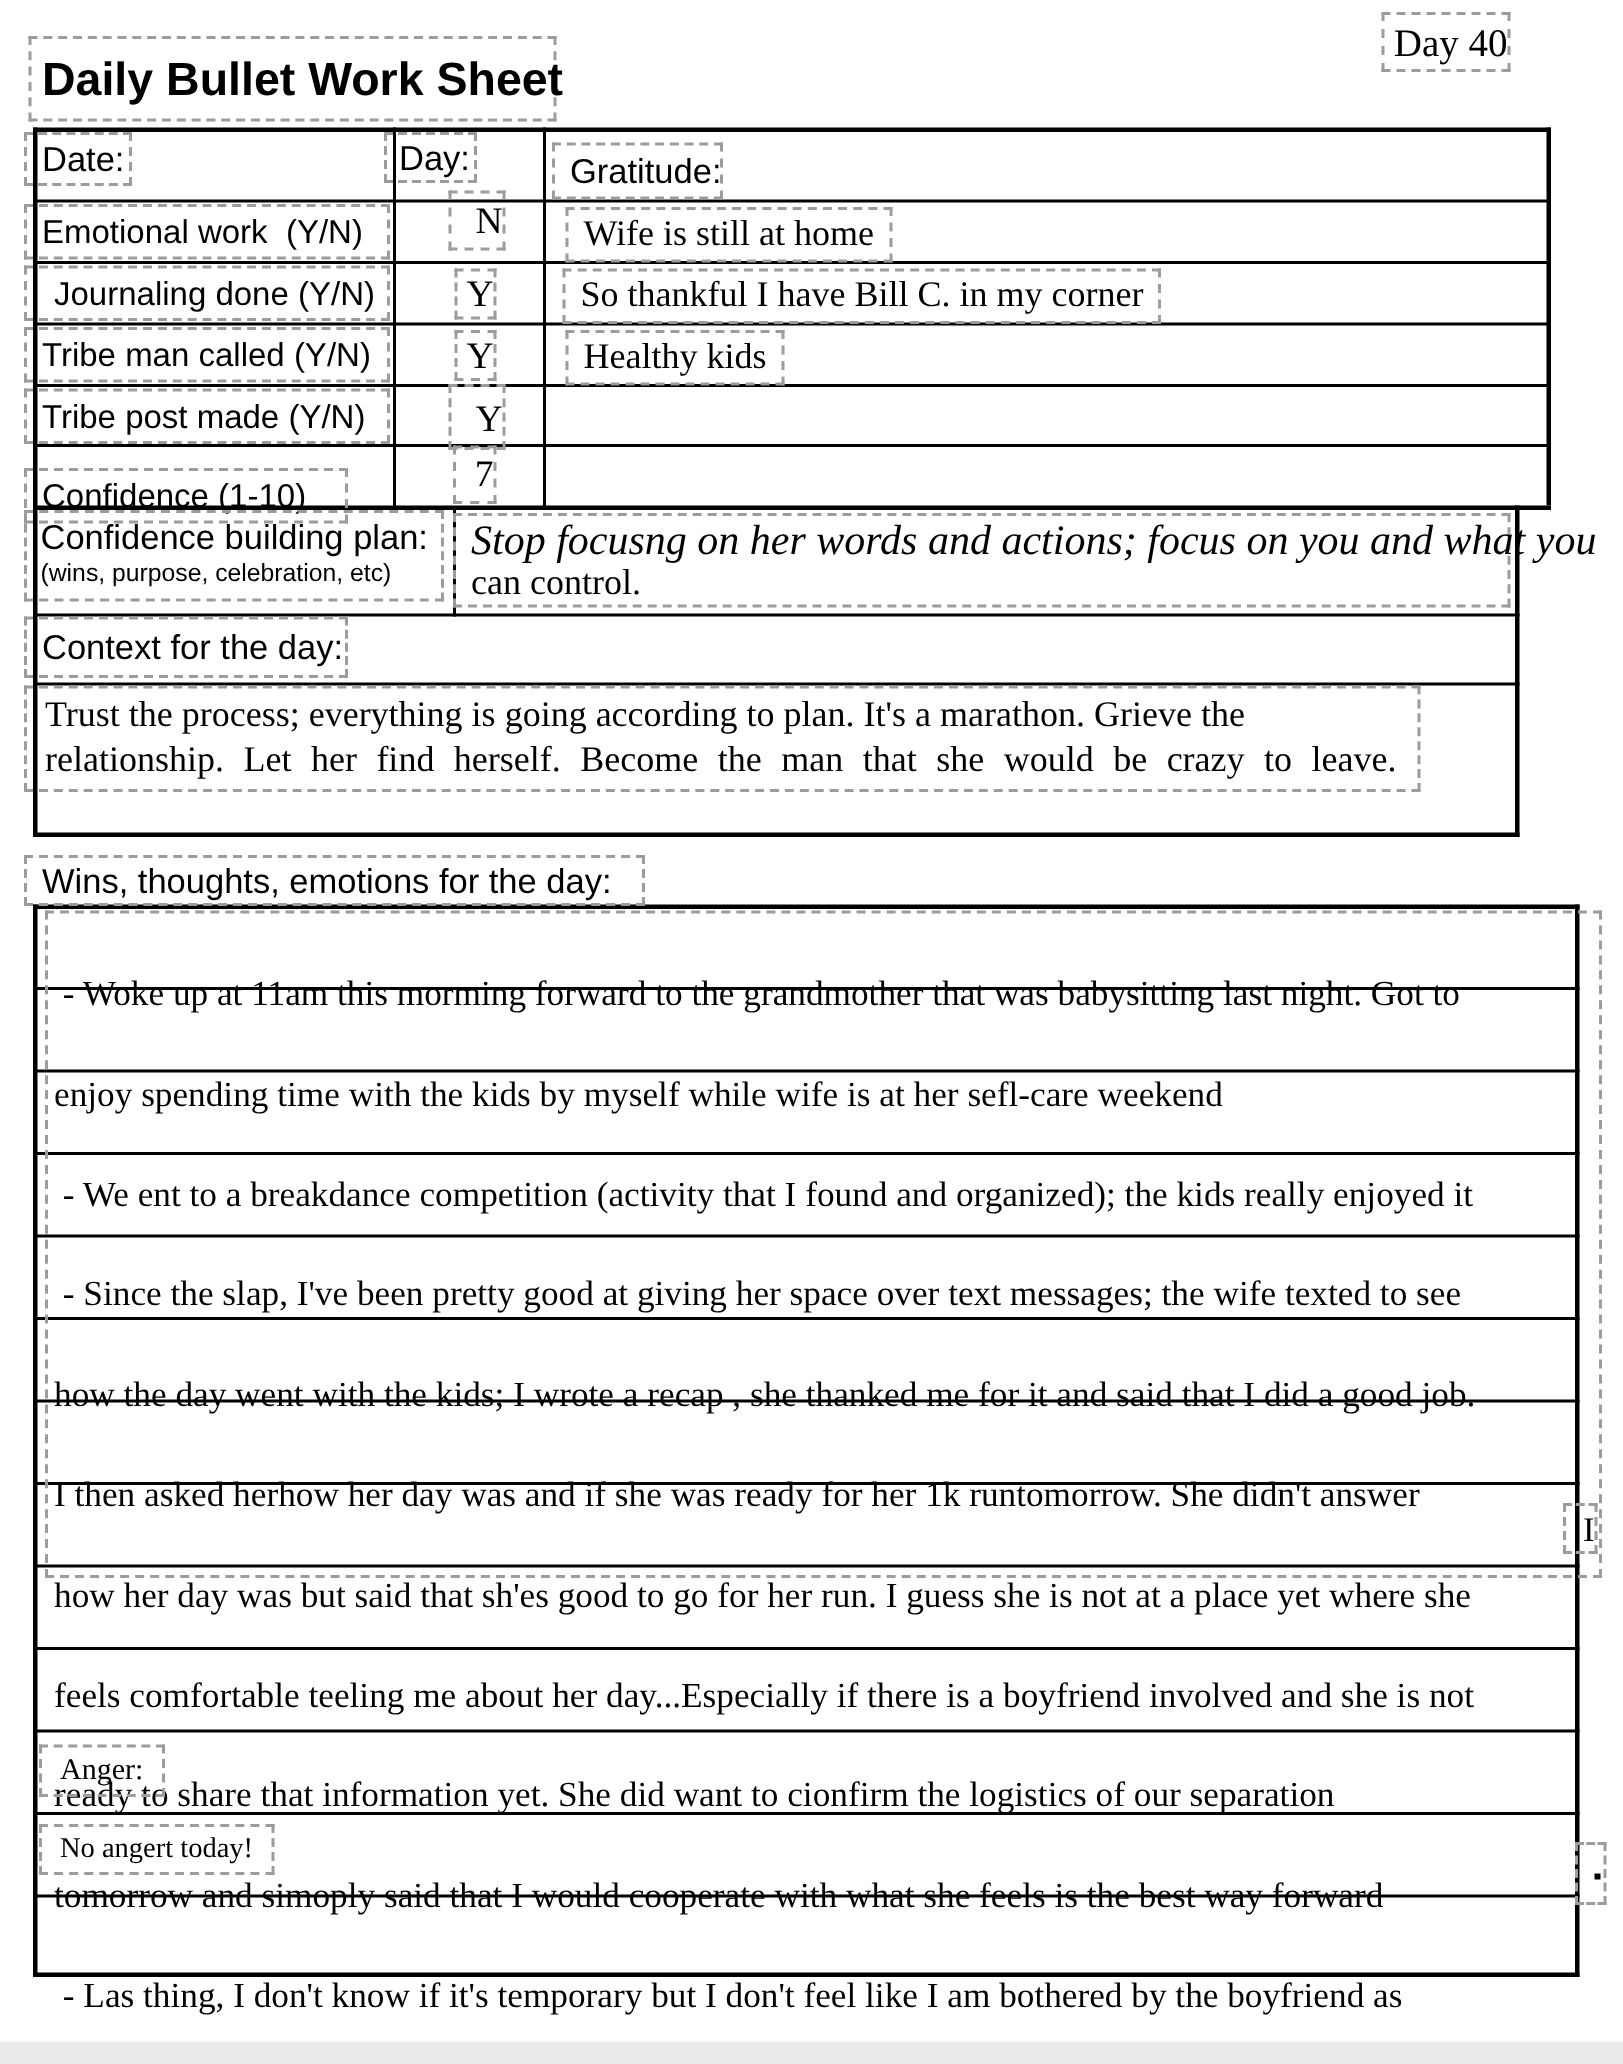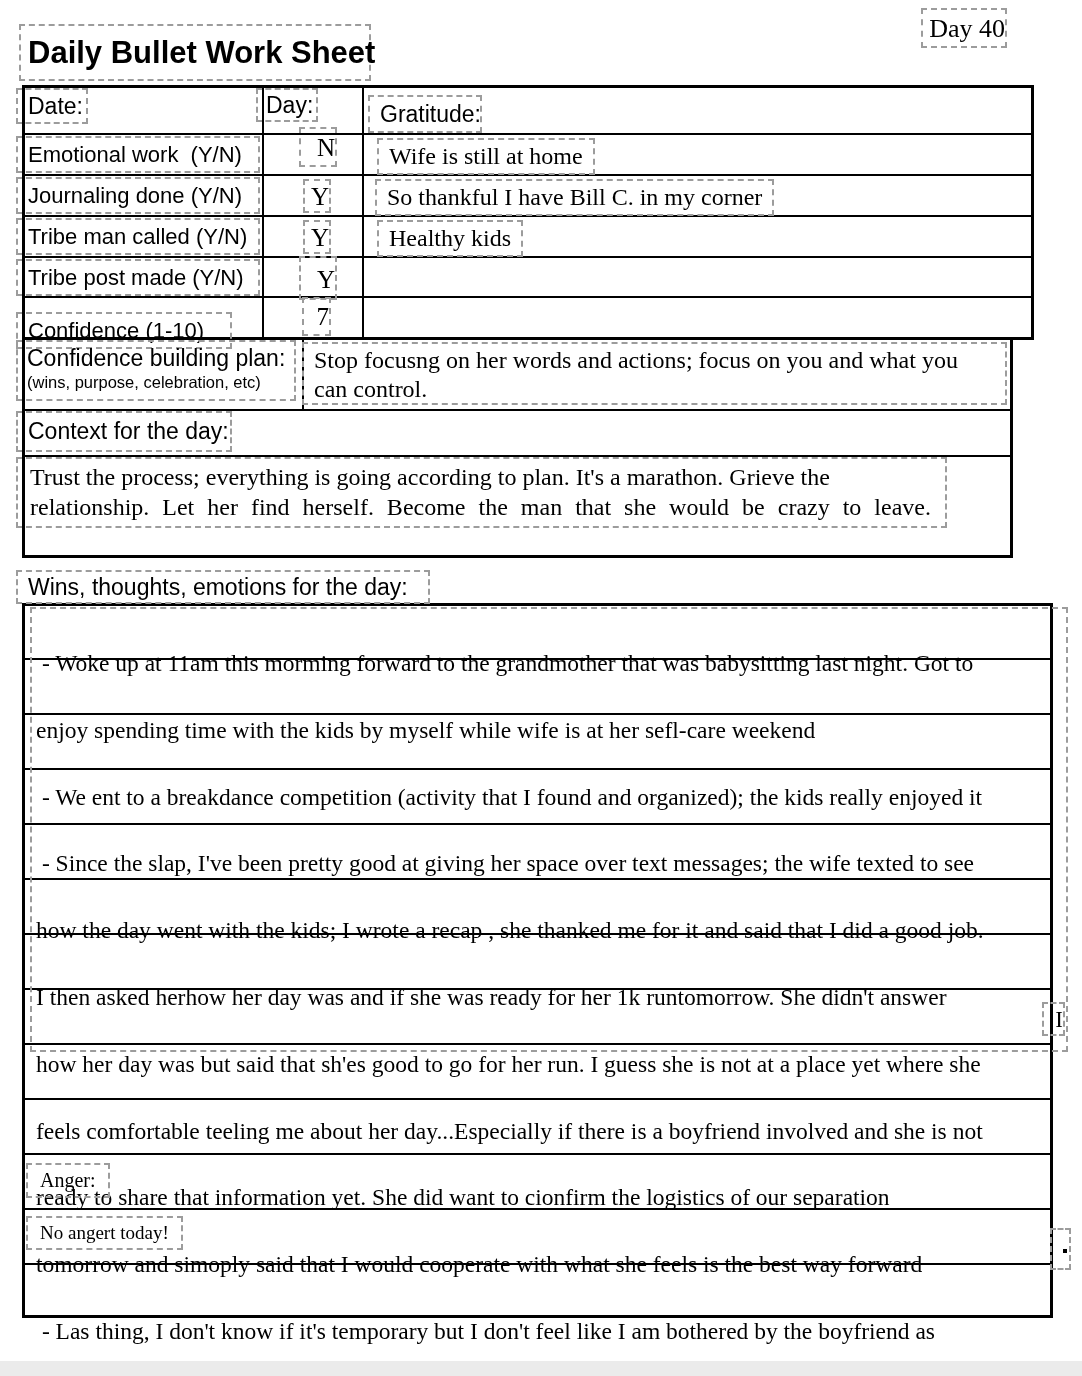--- a/index.html
+++ b/index.html
@@ -43,41 +43,41 @@
   <div class="vl" style="left:362px;top:85px;width:2px;height:254px;"></div>
   <div class="vl" style="left:1031px;top:85px;width:3px;height:252px;"></div>
   <div class="vl" style="left:1010px;top:337px;width:3px;height:221px;"></div>
   <div class="vl" style="left:302px;top:339px;width:2px;height:72px;"></div>
 
   <div class="db sans" style="left:16px;top:88px;width:72px;height:36px;line-height:32px;padding-left:10px;font-size:23px;white-space:pre;">Date:</div>
   <div class="db sans" style="left:256px;top:88px;width:62px;height:34px;line-height:30px;padding-left:8px;font-size:23px;white-space:pre;">Day:</div>
   <div class="db sans" style="left:368px;top:95px;width:114px;height:38px;line-height:34px;padding-left:10px;font-size:23px;white-space:pre;">Gratitude:</div>
 
   <div class="db sans" style="left:16px;top:136px;width:244px;height:37px;line-height:33px;padding-left:10px;font-size:22px;white-space:pre;">Emotional work  (Y/N)</div>
-  <div class="db sans" style="left:16px;top:177px;width:244px;height:37px;line-height:33px;padding-left:10px;font-size:22px;white-space:pre;">Journaling done (Y/N)</div>
+  <div class="db sans" style="left:16px;top:177px;width:244px;height:37px;line-height:33px;padding-left:10px;font-size:22px;white-space:pre;text-align:center;">Journaling done (Y/N)</div>
   <div class="db sans" style="left:16px;top:218px;width:244px;height:37px;line-height:33px;padding-left:10px;font-size:22px;white-space:pre;">Tribe man called (Y/N)</div>
   <div class="db sans" style="left:16px;top:259px;width:244px;height:37px;line-height:33px;padding-left:10px;font-size:22px;white-space:pre;">Tribe post made (Y/N)</div>
   <div class="db sans" style="left:16px;top:300px;width:216px;height:37px;line-height:33px;padding-left:10px;font-size:22px;white-space:pre;margin-top:12px;">Confidence (1-10)</div>
 
   <div class="db serif center" style="left:299px;top:127px;width:38px;height:40px;line-height:37px;font-size:25px;">N</div>
   <div class="db serif center" style="left:303px;top:179px;width:28px;height:34px;line-height:31px;font-size:25px;">Y</div>
   <div class="db serif center" style="left:303px;top:220px;width:28px;height:34px;line-height:31px;font-size:25px;">Y</div>
   <div class="db serif center" style="left:299px;top:256px;width:38px;height:44px;line-height:44px;font-size:25px;">Y</div>
   <div class="db serif center" style="left:302px;top:297px;width:29px;height:39px;line-height:36px;font-size:25px;">7</div>
 
   <div class="db autofit serif" style="left:377px;top:138px;padding:3px 10px;font-size:24px;">Wife is still at home</div>
   <div class="db autofit serif" style="left:375px;top:179px;padding:3px 10px;font-size:24px;">So thankful I have Bill C. in my corner</div>
   <div class="db autofit serif" style="left:377px;top:220px;padding:3px 10px;font-size:24px;">Healthy kids</div>
 
   <div class="db" style="left:16px;top:340px;width:280px;height:61px;">
     <div class="sans" style="padding-left:9px;padding-top:2px;font-size:23px;line-height:28px;white-space:pre;">Confidence building plan:</div>
     <div class="sans" style="padding-left:9px;font-size:16.5px;line-height:21px;white-space:pre;">(wins, purpose, celebration, etc)</div>
   </div>
   <div class="db" style="left:302px;top:342px;width:705px;height:63px;">
-    <div class="serif" style="padding-left:10px;padding-top:2px;font-size:24px;line-height:29px;white-space:pre;">Stop focusng on her words and actions; focus on you and what you</div>
+    <div class="serif" style="padding-left:10px;padding-top:2px;font-size:28px;line-height:29px;white-space:pre;font-style:italic;">Stop focusng on her words and actions; focus on you and what you</div>
     <div class="serif" style="padding-left:10px;font-size:24px;line-height:29px;white-space:pre;">can control.</div>
   </div>
 
   <div class="db sans" style="left:16px;top:411px;width:216px;height:41px;line-height:37px;padding-left:10px;font-size:23px;white-space:pre;">Context for the day:</div>
   <div class="db" style="left:16px;top:457px;width:931px;height:71px;">
     <div class="serif" style="padding-left:12px;padding-top:3px;font-size:24px;line-height:30px;white-space:pre;">Trust the process; everything is going according to plan. It's a marathon. Grieve the</div>
     <div class="serif" style="margin-left:12px;width:901px;font-size:24px;line-height:30px;text-align:justify;text-align-last:justify;">relationship. Let her find herself. Become the man that she would be crazy to leave.</div>
   </div>
 
   <div class="db sans" style="left:16px;top:570px;width:414px;height:34px;line-height:30px;padding-left:10px;font-size:23px;white-space:pre;">Wins, thoughts, emotions for the day:</div>

